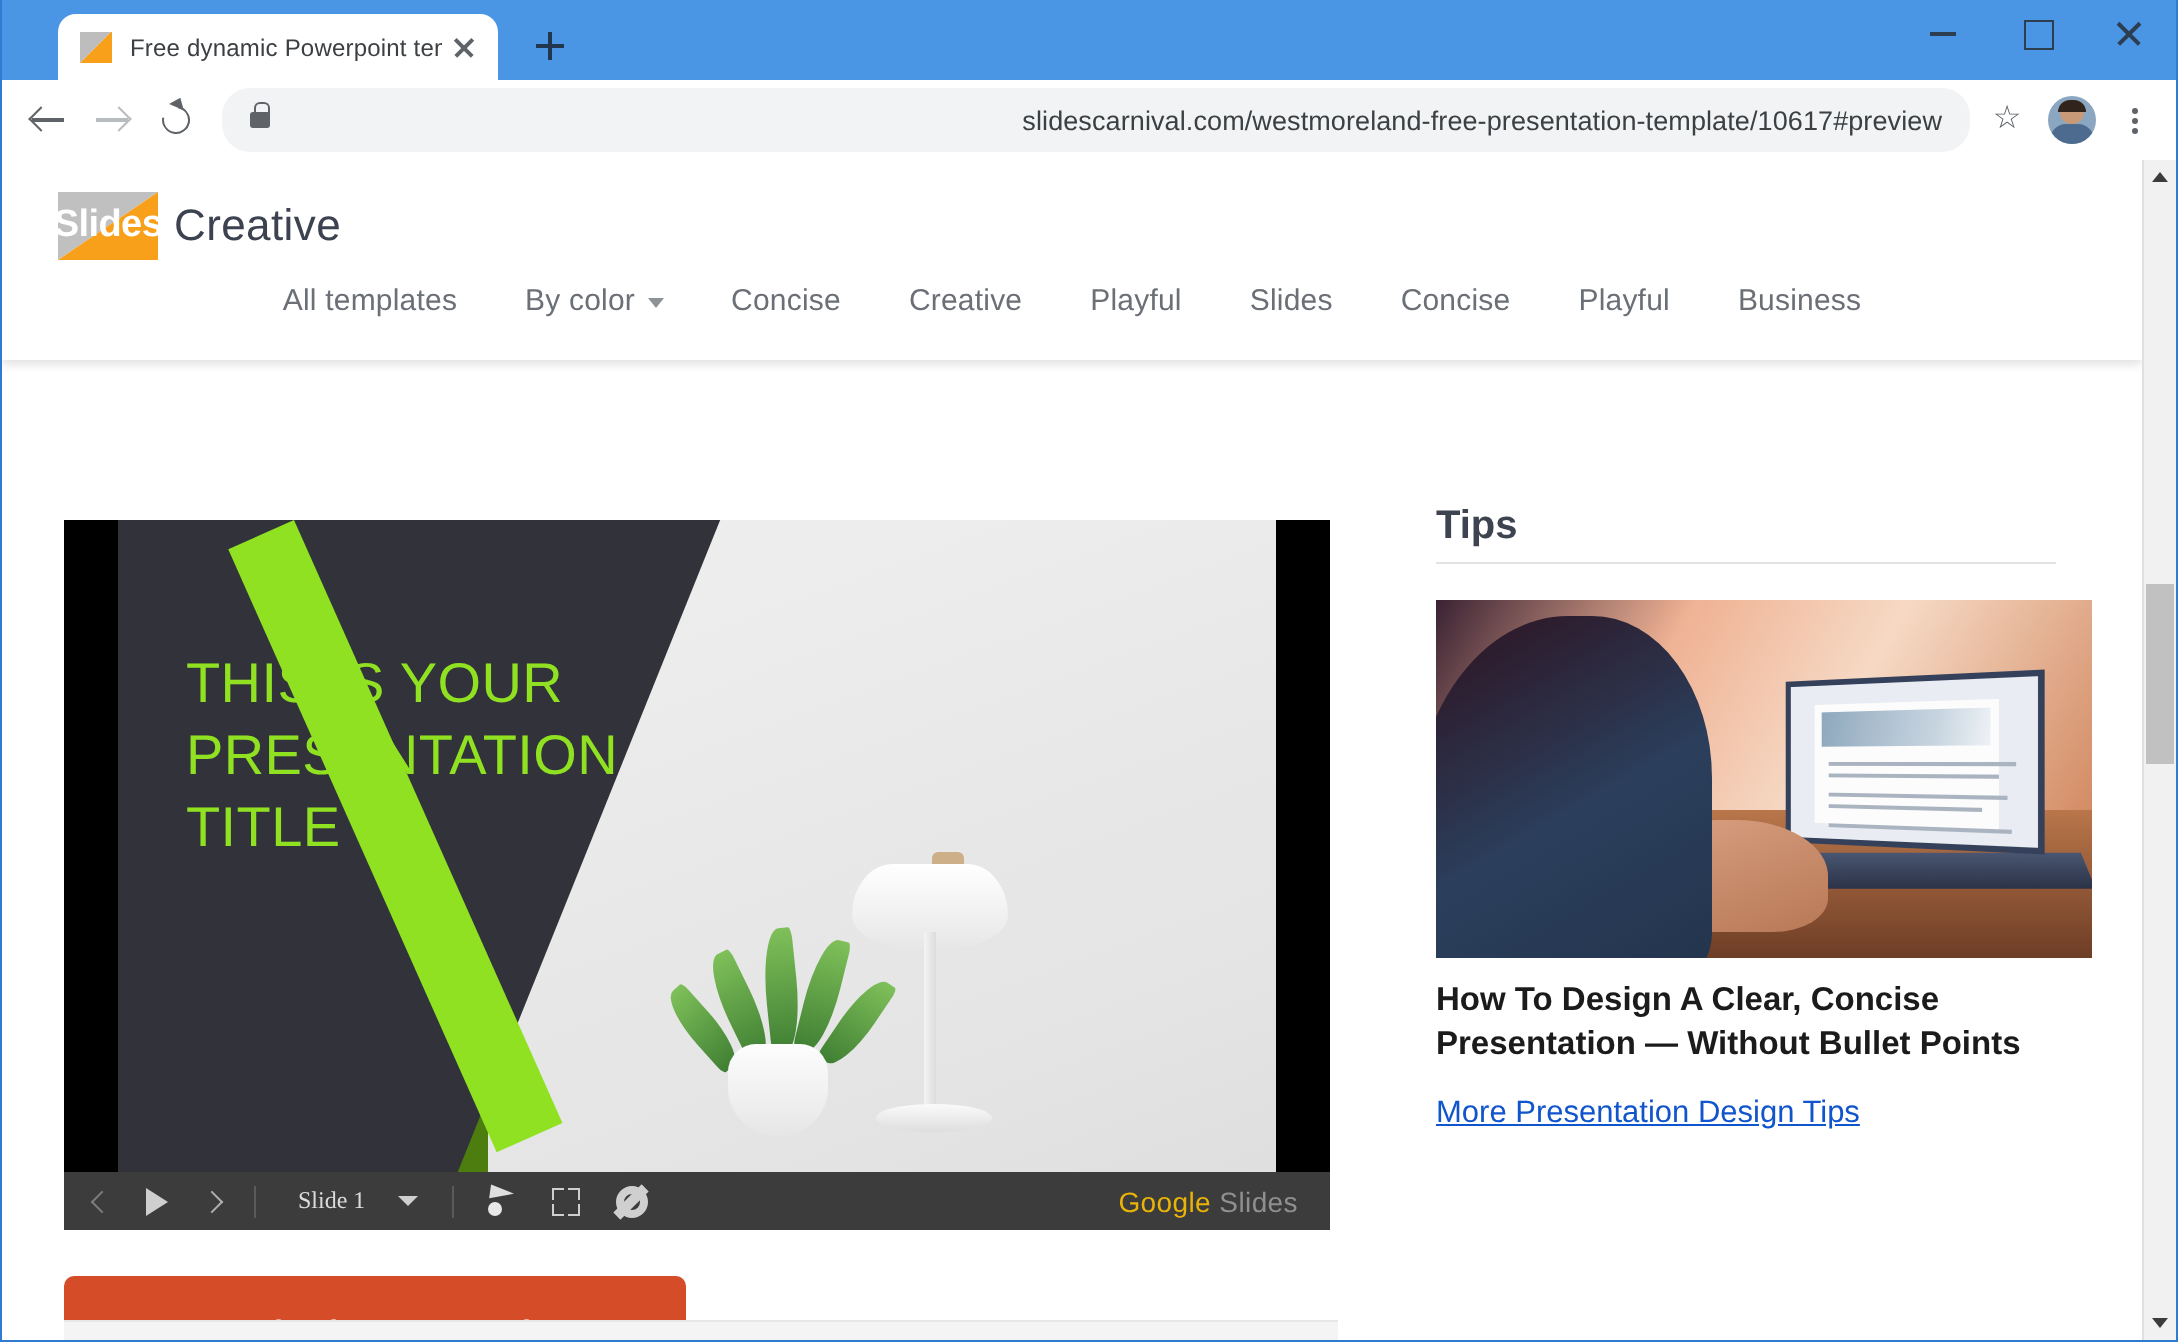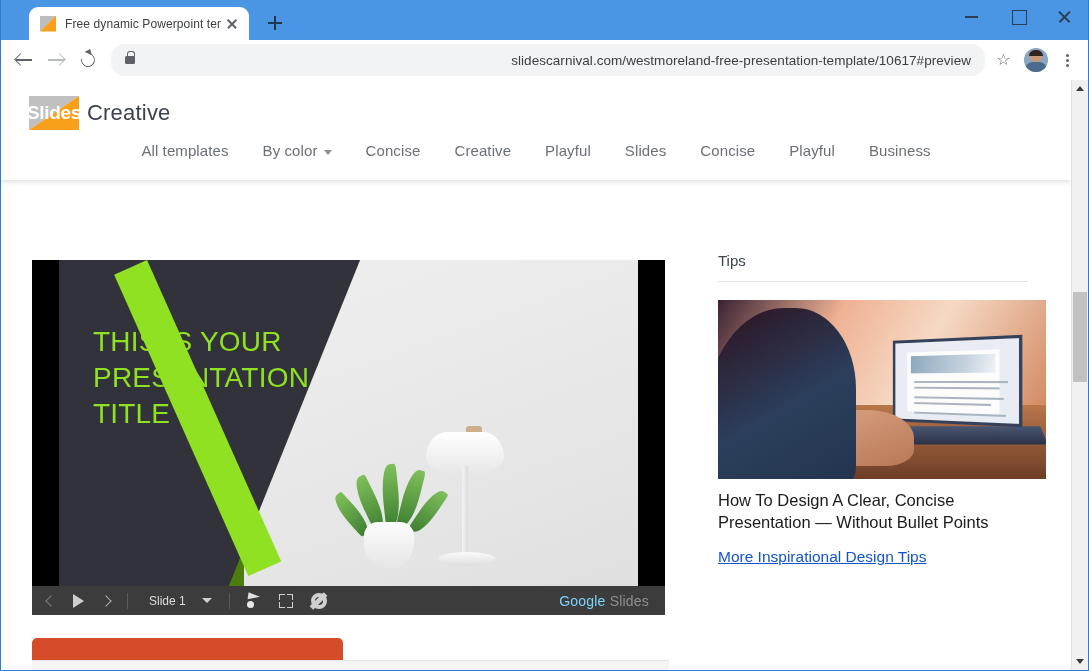--- a/index.html
+++ b/index.html
@@ -270,21 +270,21 @@
   }
   .ctl { height: 29px; display: flex; align-items: center; justify-content: center;
      padding: 0 9px; position: relative; }
   .chev-l, .chev-r { width: 8px; height: 8px; border-top: 1.8px solid #7d7d7d;
      border-right: 1.8px solid #7d7d7d; }
   .chev-l { transform: rotate(-135deg); }
   .chev-r { transform: rotate(45deg); border-color: #b0b0b0; }
   .play-tri { width: 0; height: 0; border-left: 11px solid #cfcfcf;
      border-top: 7px solid transparent; border-bottom: 7px solid transparent; }
   .divider { width: 1px; height: 16px; background: #5a5a5a; margin: 0 8px; }
-  .slide-label { font-size: 12px; color: #dcdcdc; padding: 0 4px; }
+  .slide-label { font-size: 12px; color: #dcdcdc; padding: 0 4px; font-family: Liberation Serif, serif; }
   .dd-caret { border-left: 5px solid transparent; border-right: 5px solid transparent;
      border-top: 5px solid #cfcfcf; margin-left: 12px; }
   .bolt {
     width: 14px; height: 15px; position: relative;
   }
   .bolt::before {
     content: ""; position: absolute; left: 1px; top: 0;
     width: 0; height: 0; border-left: 12px solid #e0e0e0;
     border-top: 3px solid transparent; border-bottom: 4px solid transparent;
     transform: rotate(8deg);
@@ -305,21 +305,21 @@
     border: 4px solid #cfcfcf;
   }
   .gear::after {
     content: ""; position: absolute; left: 5.5px; top: -2px;
     width: 5px; height: 20px; background: #cfcfcf;
     box-shadow: 0 0 0 0 #cfcfcf; transform: rotate(45deg);
   }
   .gs-brand {
     margin-left: auto; font-size: 14px; padding-right: 10px; letter-spacing: .2px;
   }
-  .gs-brand .g1 { color: #7dd3fc; }
+  .gs-brand .g1 { color: #eab308; }
   .gs-brand .g2 { color: #8f8f8f; }
 
   
   .btn-row { position: absolute; left: 31px; top: 458px; width: 637px; }
   .btn {
     position: absolute; border-radius: 5px; color: #ffffff;
     display: flex; align-items: center; justify-content: center; text-align: center;
     font-weight: 700; font-size: 15.5px; line-height: 1.5;
   }
   .btn-ppt { left: 0; top: 0; width: 311px; height: 80px; background: #d44c28; padding: 0 30px; }
@@ -327,22 +327,22 @@
 
   .bottom-panel {
     position: absolute; left: 31px; right: 0; bottom: 0; height: 10px;
     background: #f4f4f4; border-top: 1px solid #e6e6e6;
     width: 637px;
   }
 
   
   .sidebar { position: absolute; left: 700px; top: 0; width: 346px; }
   .sb-heading {
-    position: absolute; left: 17px; top: 72px; font-size: 15px;
-    color: #3d4450; font-weight: 400;
+    position: absolute; left: 17px; top: 72px; font-size: 20px;
+    color: #3d4450; font-weight: 700;
   }
   .sb-rule { position: absolute; left: 17px; top: 101px; width: 310px; height: 1px;
     background: #e3e3e3; }
   .sb-thumb {
     position: absolute; left: 17px; top: 120px; width: 328px; height: 179px;
     overflow: hidden;
     background: linear-gradient(120deg,#3a2233 0%, #efb294 30%, #f6d9c4 55%, #c9764a 100%);
   }
   .sb-thumb .desk { position: absolute; left: 0; right: 0; bottom: 0; height: 74px;
     background: linear-gradient(180deg,#b9764a,#6e3d26); }
@@ -361,21 +361,21 @@
   .sb-thumb .laptop-slide .ln { position: absolute; left: 8px; height: 2px; background: #aab4c0; }
   .sb-thumb .laptop-base {
     position: absolute; left: 150px; top: 122px; width: 176px; height: 26px;
     background: linear-gradient(180deg,#4a5672,#2b3347);
     transform: perspective(220px) rotateX(46deg);
   }
   .sb-thumb .hand { position: absolute; left: 104px; top: 110px; width: 92px; height: 56px;
     background: linear-gradient(160deg,#d9a182,#b87856); border-radius: 40% 50% 30% 25%; }
   .sb-title {
     position: absolute; left: 17px; top: 310px; width: 318px;
-    font-size: 16.5px; font-weight: 400; color: #1b1b1b; line-height: 1.32;
+    font-size: 16.5px; font-weight: 700; color: #1b1b1b; line-height: 1.32;
   }
   .sb-link {
     position: absolute; left: 17px; top: 368px; font-size: 15.5px;
     color: #1155cc; text-decoration: underline;
   }
 
   
   .scrollbar {
     width: 17px; background: #f1f1f1; border-left: 1px solid #e0e0e0;
     position: relative; flex: 0 0 17px;
@@ -551,21 +551,21 @@
                 <div class="ln" style="top:36px; width:88px;"></div>
                 <div class="ln" style="top:46px; width:92px;"></div>
                 <div class="ln" style="top:52px; width:80px;"></div>
                 <div class="ln" style="top:62px; width:94px;"></div>
               </div>
             </div>
             <div class="hand"></div>
             <div class="person"></div>
           </div>
           <div class="sb-title">How To Design A Clear, Concise Presentation — Without Bullet Points</div>
-          <div class="sb-link">More Inspirational Design Tips</div>
+          <div class="sb-link">More Presentation Design Tips</div>
         </div>
 
       </div>
     </div>
 
     <div class="scrollbar">
       <div class="sb-arrow up"></div>
       <div class="sb-thumbbar"></div>
       <div class="sb-arrow down"></div>
     </div>

